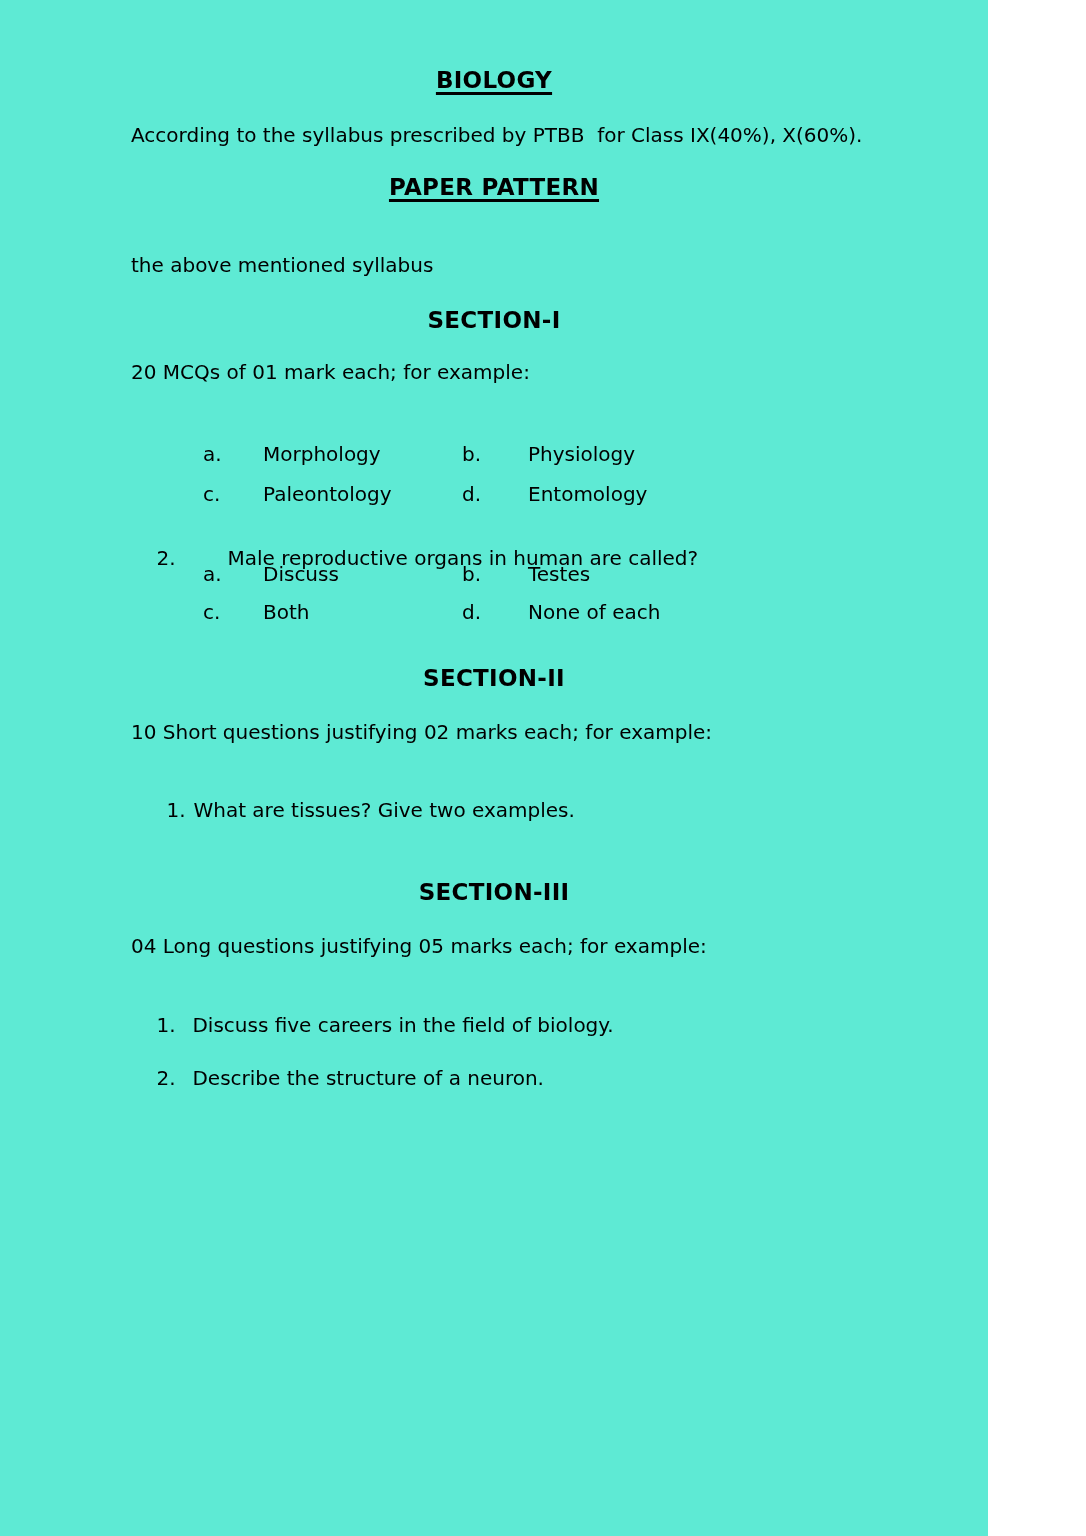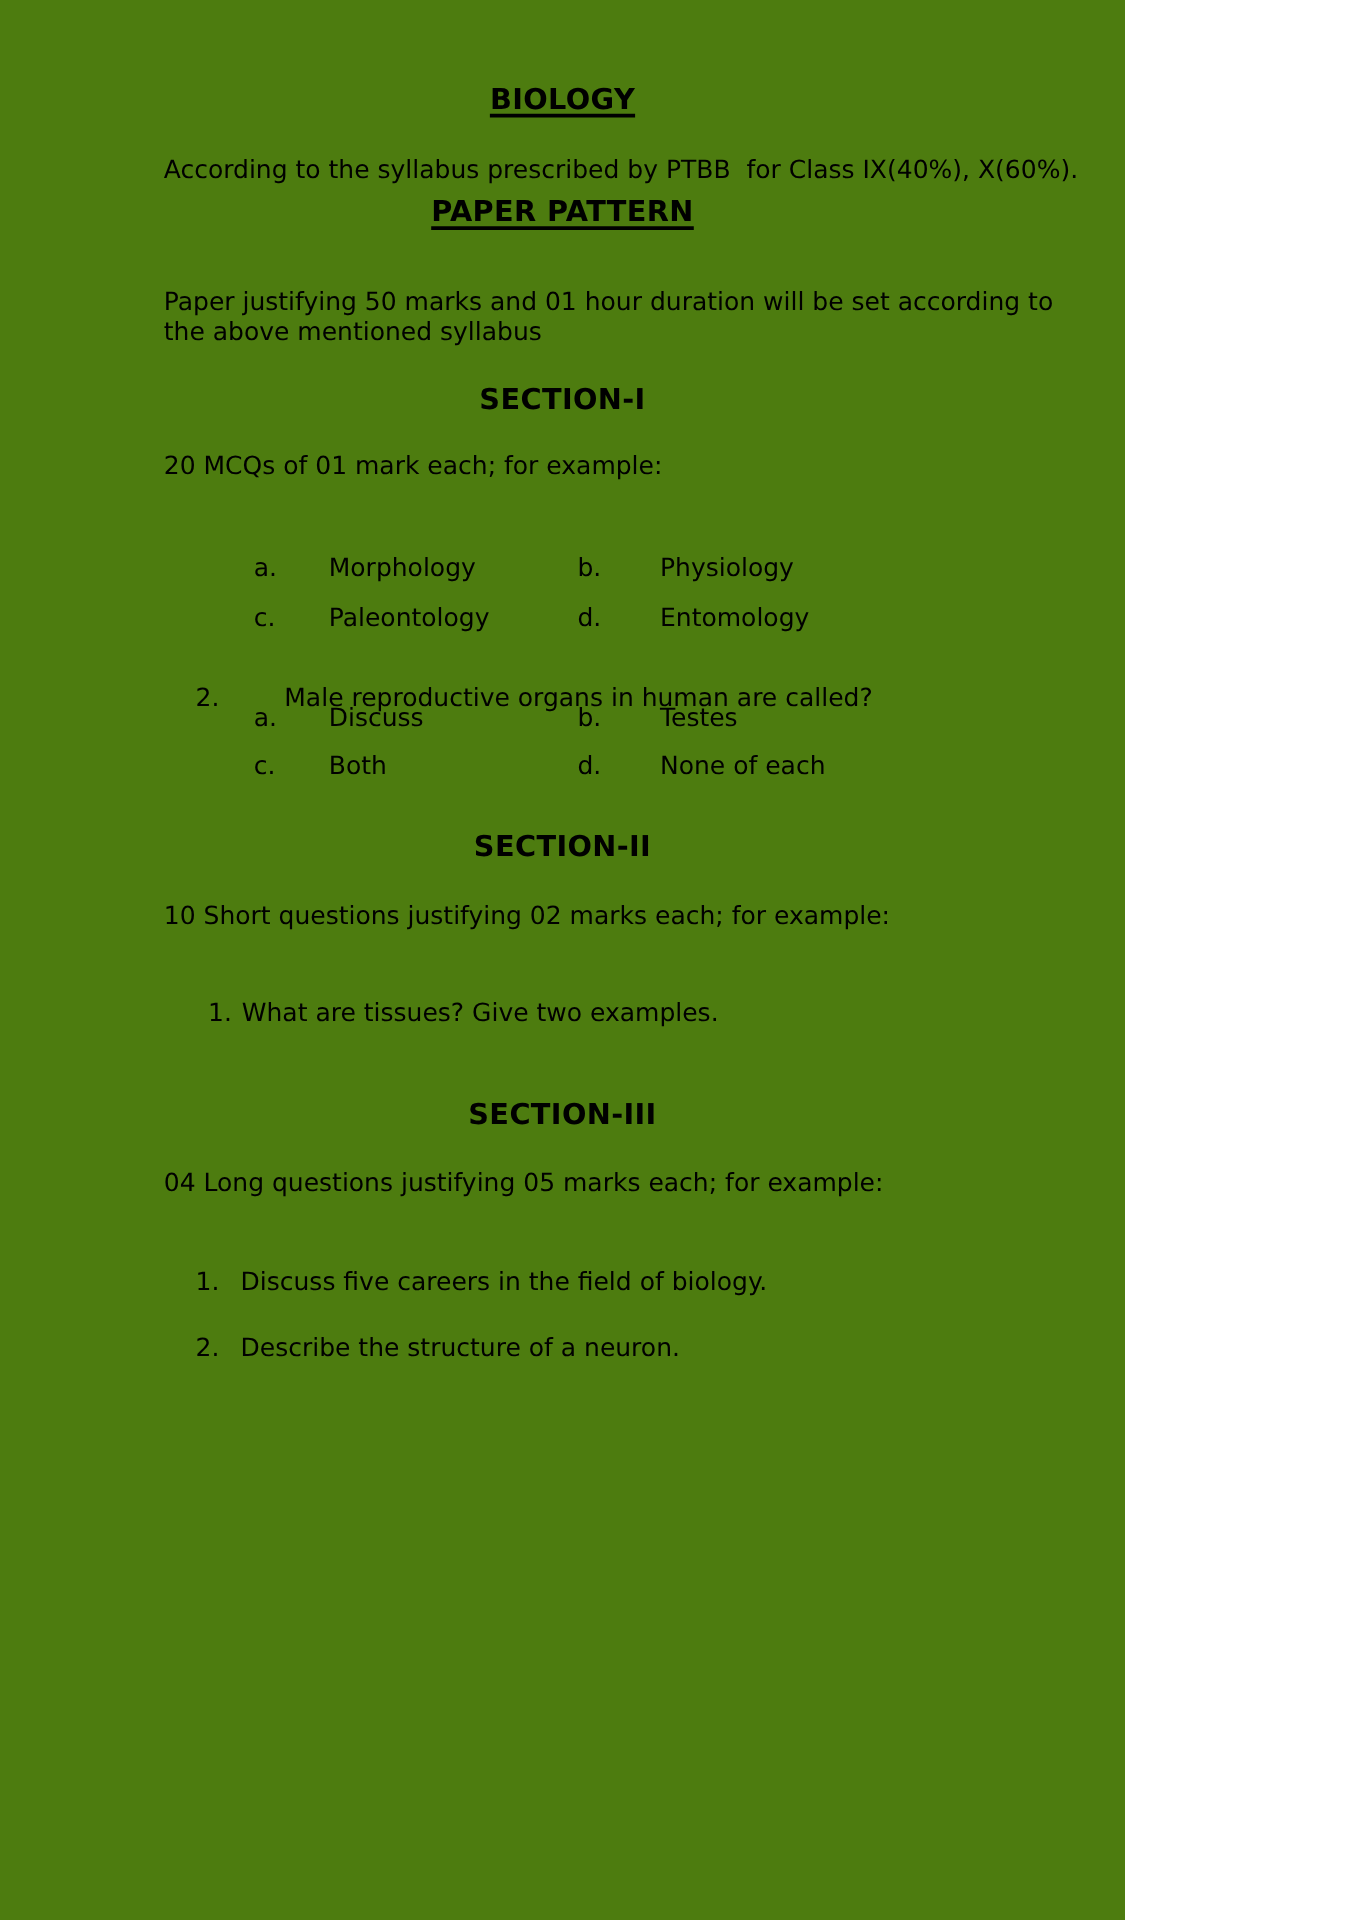--- a/index.html
+++ b/index.html
@@ -8,23 +8,23 @@
     width: 1086px;
     height: 1536px;
     position: relative;
     font-family: "DejaVu Sans", "Liberation Sans", sans-serif;
     color: #000000;
     overflow: hidden;
   }
   .page {
     position: absolute;
     left: 0; top: 0;
-    width: 900px;
+    width: 988px;
     height: 1536px;
-    background: #4d7c0f;
+    background: #5eead4;
   }
   .line {
     position: absolute;
     font-size: 20px;
     line-height: 26px;
     white-space: pre;
     color: #000000;
   }
   .center {
     left: 0;
@@ -60,25 +60,24 @@
 <body>
 
 <div class="page">
 
   <div class="line center" style="top:66px">
     <span class="heading underlined">BIOLOGY</span>
   </div>
 
   <div class="line" style="top:122px; left:131px">According to the syllabus prescribed by PTBB  for Class IX(40%), X(60%).</div>
 
-  <div class="line center" style="top:156px">
+  <div class="line center" style="top:173px">
     <span class="heading underlined">PAPER PATTERN</span>
   </div>
 
-  <div class="line" style="top:228px; left:131px">Paper justifying 50 marks and 01 hour duration will be set according to</div>
   <div class="line" style="top:252px; left:131px">the above mentioned syllabus</div>
 
   <div class="line center" style="top:306px">
     <span class="heading">SECTION-I</span>
   </div>
   <div class="line" style="top:359px; left:131px">20 MCQs of 01 mark each; for example:</div>
 
   <div class="line optrow" style="top:441px">
     <span>a.</span>
     <span>Morphology</span>

